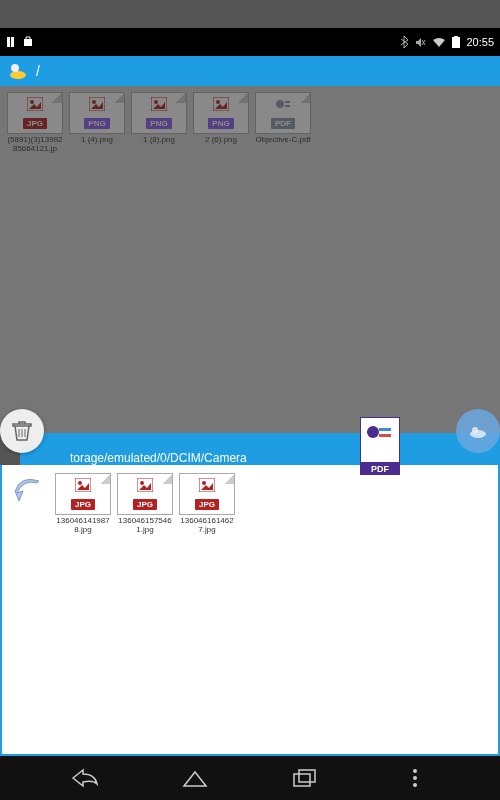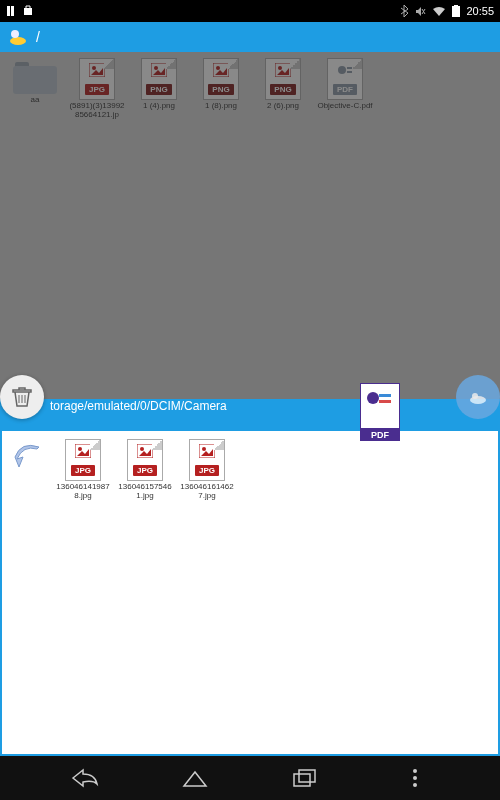--- a/index.html
+++ b/index.html
@@ -1,49 +1,49 @@
 <!DOCTYPE html>
 <html><head>
 <meta charset="utf-8">
 <style>
 * { margin: 0; padding: 0; box-sizing: border-box; }
 body { width: 500px; height: 800px; font-family: Arial, sans-serif; background: #555; overflow: hidden; position: relative; }
 
-.status-bar { height: 22px; background: #000; display: flex; align-items: center; justify-content: space-between; padding: 0 6px; color: #fff; font-size: 11px; }
+.status-bar { height: 28px; background: #000; display: flex; align-items: center; justify-content: space-between; padding: 0 6px; color: #fff; font-size: 11px; margin-top: 28px; }
 .status-left { display: flex; gap: 4px; }
 .status-right { display: flex; gap: 6px; align-items: center; }
 .status-icon { display: inline-flex; }
 
 .header-bar { height: 30px; background: #1e9de3; display: flex; align-items: center; padding: 0 8px; gap: 8px; color: #fff; font-size: 14px; }
 .app-icon { width: 20px; height: 20px; position: relative; }
 
 .top-panel { position: relative; background: #d6d6d6; height: 347px; padding: 6px; }
 .dim-overlay { position: absolute; inset: 0; background: rgba(40,40,40,0.55); z-index: 2; pointer-events: none; }
 
 .file-grid { display: flex; flex-wrap: wrap; gap: 4px; align-content: flex-start; position: relative; z-index: 1; }
 .file-item { width: 58px; display: flex; flex-direction: column; align-items: center; gap: 2px; }
 .file-label { font-size: 8px; color: #333; text-align: center; line-height: 1.1; word-break: break-all; max-width: 56px; }
 
 .folder-ico { width: 44px; height: 36px; position: relative; }
 .folder-ico::before { content: ''; position: absolute; top: 4px; left: 2px; width: 14px; height: 6px; background: #9aa5b0; border-radius: 2px 2px 0 0; }
 .folder-ico::after { content: ''; position: absolute; top: 8px; left: 0; right: 0; bottom: 0; background: #b8c2cc; border-radius: 3px; }
 
-.doc-ico { width: 36px; height: 42px; background: #fff; border: 1px solid #aaa; position: relative; display: flex; flex-direction: column; align-items: center; justify-content: space-between; padding: 4px 0; }
+.doc-ico { width: 56px; height: 42px; background: #fff; border: 1px solid #aaa; position: relative; display: flex; flex-direction: column; align-items: center; justify-content: space-between; padding: 4px 0; }
 .doc-ico::before { content: ''; position: absolute; top: 0; right: 0; width: 10px; height: 10px; background: linear-gradient(135deg, #fff 50%, #ccc 50%); }
 .doc-glyph { width: 16px; height: 14px; }
 .doc-badge { font-size: 8px; font-weight: bold; color: #fff; padding: 1px 4px; border-radius: 1px; }
 .badge-jpg { background: #b52020; }
-.badge-png { background: #7f1d1d; }
+.badge-png { background: #8b5cf6; }
 .badge-txt { background: #5a2ea6; }
 .badge-pdf { background: #8c9aa8; }
 
 .float-left { position: absolute; left: 0; bottom: -20px; width: 44px; height: 44px; border-radius: 50%; background: #eee; z-index: 5; display: flex; align-items: center; justify-content: center; box-shadow: 0 1px 4px rgba(0,0,0,0.3); }
 .float-right { position: absolute; right: 0; bottom: -20px; width: 44px; height: 44px; border-radius: 50%; background: #6aa8e0; z-index: 5; display: flex; align-items: center; justify-content: center; opacity: 0.85; }
 
-.lower-header { height: 32px; background: #1e9de3; display: flex; align-items: flex-start; padding: 0 50px; color: #fff; font-size: 12px; position: relative; }
+.lower-header { height: 32px; background: #1e9de3; display: flex; align-items: flex-end; padding: 0 50px; color: #fff; font-size: 12px; position: relative; margin-left: 20px; }
 .pdf-badge-float { position: absolute; right: 100px; top: -16px; z-index: 6; }
 .pdf-badge-float .pdf-box { width: 40px; height: 46px; background: #fff; border: 1px solid #4a2d8f; }
 .pdf-badge-float .pdf-lbl { background: #4a2d8f; color: #fff; font-size: 9px; font-weight: bold; text-align: center; padding: 1px 0; }
 
 .bottom-panel { background: #fff; flex: 1; padding: 8px; display: flex; gap: 8px; align-items: flex-start; border: 2px solid #1e9de3; border-top: none; }
 .back-arrow { width: 36px; height: 36px; display: flex; align-items: center; justify-content: center; }
 
 .main-col { display: flex; flex-direction: column; height: 800px; }
 .scroll-area { flex: 1; background: #fff; display: flex; flex-direction: column; }
 
@@ -104,24 +104,20 @@
           <ellipse cx="10" cy="14" rx="8" ry="4" fill="#fc3"></ellipse>
           <circle cx="7" cy="7" r="4" fill="#eef"></circle>
         </svg>
   </span>
   <span>/</span>
 </div>
 
 <div class="top-panel">
   <div class="dim-overlay"></div>
   <div class="file-grid" id="top-grid">
-        <div class="file-item">
-          <div class="folder-ico"></div>
-          <div class="file-label">aa</div>
-        </div>
         <div class="file-item">
           <div class="doc-ico">
             <div class="doc-glyph"><svg width="16" height="14">
                 <rect x="0" y="0" width="16" height="14" fill="none" stroke="#b52020"></rect>
                 <circle cx="5" cy="5" r="2" fill="#b52020"></circle>
                 <path d="M2 12 L7 7 L10 10 L14 5 V12 Z" fill="#b52020"></path>
               </svg></div>
             <div class="doc-badge badge-jpg">JPG</div>
           </div>
           <div class="file-label">(5891)(3)1399285664121.jp</div>

